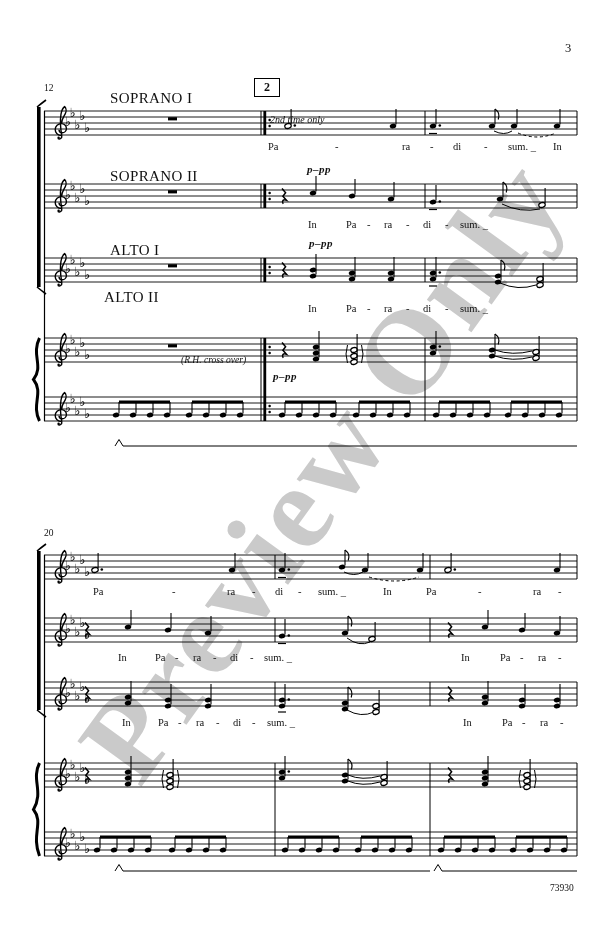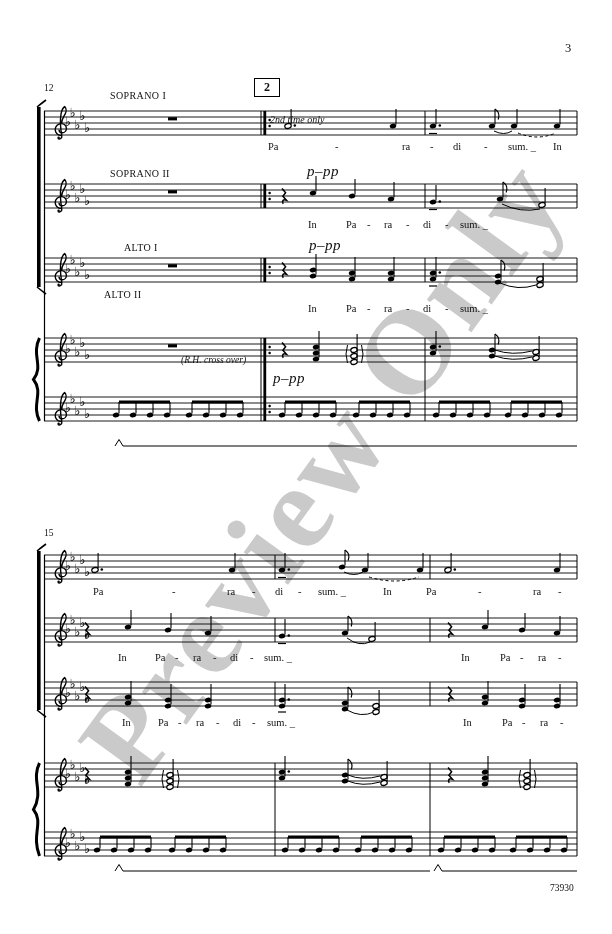--- a/index.html
+++ b/index.html
@@ -5,25 +5,25 @@
   html,body{margin:0;padding:0;background:#888;}
   .page{position:relative;width:612px;height:934px;background:#ffffff;overflow:hidden;
         font-family:"Liberation Serif",serif;color:#111;}
   .wm{position:absolute;top:470px;left:322px;transform:translate(-50%,-50%) rotate(-54deg);
       font-size:120px;font-weight:bold;letter-spacing:3px;color:#cacaca;white-space:nowrap;
       z-index:0;font-family:"Liberation Serif",serif;}
   svg.music{position:absolute;left:0;top:0;z-index:1;}
   .txt{position:absolute;z-index:2;line-height:1.1;}
   .pagenum{top:42px;left:565px;font-size:12.5px;}
   .measnum{font-size:9.5px;}
-  .partlabel{font-size:10px;letter-spacing:.4px;}
+  .partlabel{font-size:15px;letter-spacing:.4px;}
   .rehearsal{top:78px;left:254px;width:24px;height:17px;border:1.3px solid #000;
              text-align:center;font-weight:bold;font-size:12px;line-height:17px;}
   .tempotext{font-style:italic;font-size:10px;}
-  .dyn{font-weight:normal;font-style:italic;font-size:15px;letter-spacing:.5px;}
+  .dyn{font-weight:bold;font-style:italic;font-size:11px;letter-spacing:.5px;}
   .rhnote{font-style:italic;font-size:9.5px;}
   .catalog{top:883px;left:550px;font-size:9.5px;}
   .lyric-row{position:absolute;left:0;width:612px;height:14px;z-index:2;
              font-size:10.5px;font-family:"Liberation Serif",serif;}
   .lyric-row span{position:absolute;top:0;white-space:pre;}
 </style>
 </head>
 <body>
 
 <div class="page">
@@ -350,28 +350,28 @@
           <use href="#beam4" x="513" y="850"></use>
       </g>
       <path d="M115 871 L119 864.5 L123 871 L430 871" fill="none" stroke="#000" stroke-width="1"></path>
       <path d="M434 871 L438 864.5 L442 871 L577 871" fill="none" stroke="#000" stroke-width="1"></path>
     </g>
   </svg>
 
   <div class="txt pagenum">3</div>
 
   <div class="txt measnum" style="top:83px;left:44px;">12</div>
-  <div class="txt measnum" style="top:528px;left:44px;">15</div>
+  <div class="txt measnum" style="top:528px;left:44px;">20</div>
 
   <div class="txt rehearsal">2</div>
   <div class="txt tempotext" style="top:114px;left:270px;">2nd time only</div>
 
   <div class="txt partlabel" style="top:90px;left:110px;">SOPRANO I</div>
   <div class="txt partlabel" style="top:168px;left:110px;">SOPRANO II</div>
-  <div class="txt partlabel" style="top:242px;left:124px;">ALTO I</div>
+  <div class="txt partlabel" style="top:242px;left:110px;">ALTO I</div>
   <div class="txt partlabel" style="top:289px;left:104px;">ALTO II</div>
 
   <div class="txt dyn" style="top:163px;left:307px;">p–pp</div>
   <div class="txt dyn" style="top:237px;left:309px;">p–pp</div>
   <div class="txt dyn" style="top:370px;left:273px;">p–pp</div>
   <div class="txt rhnote" style="top:355px;left:181px;">(R.H. cross over)</div>
 
   <div class="lyric-row" style="top:141px;">
       <span style="left: 268px;">Pa</span>
       <span style="left: 335px;">-</span>

